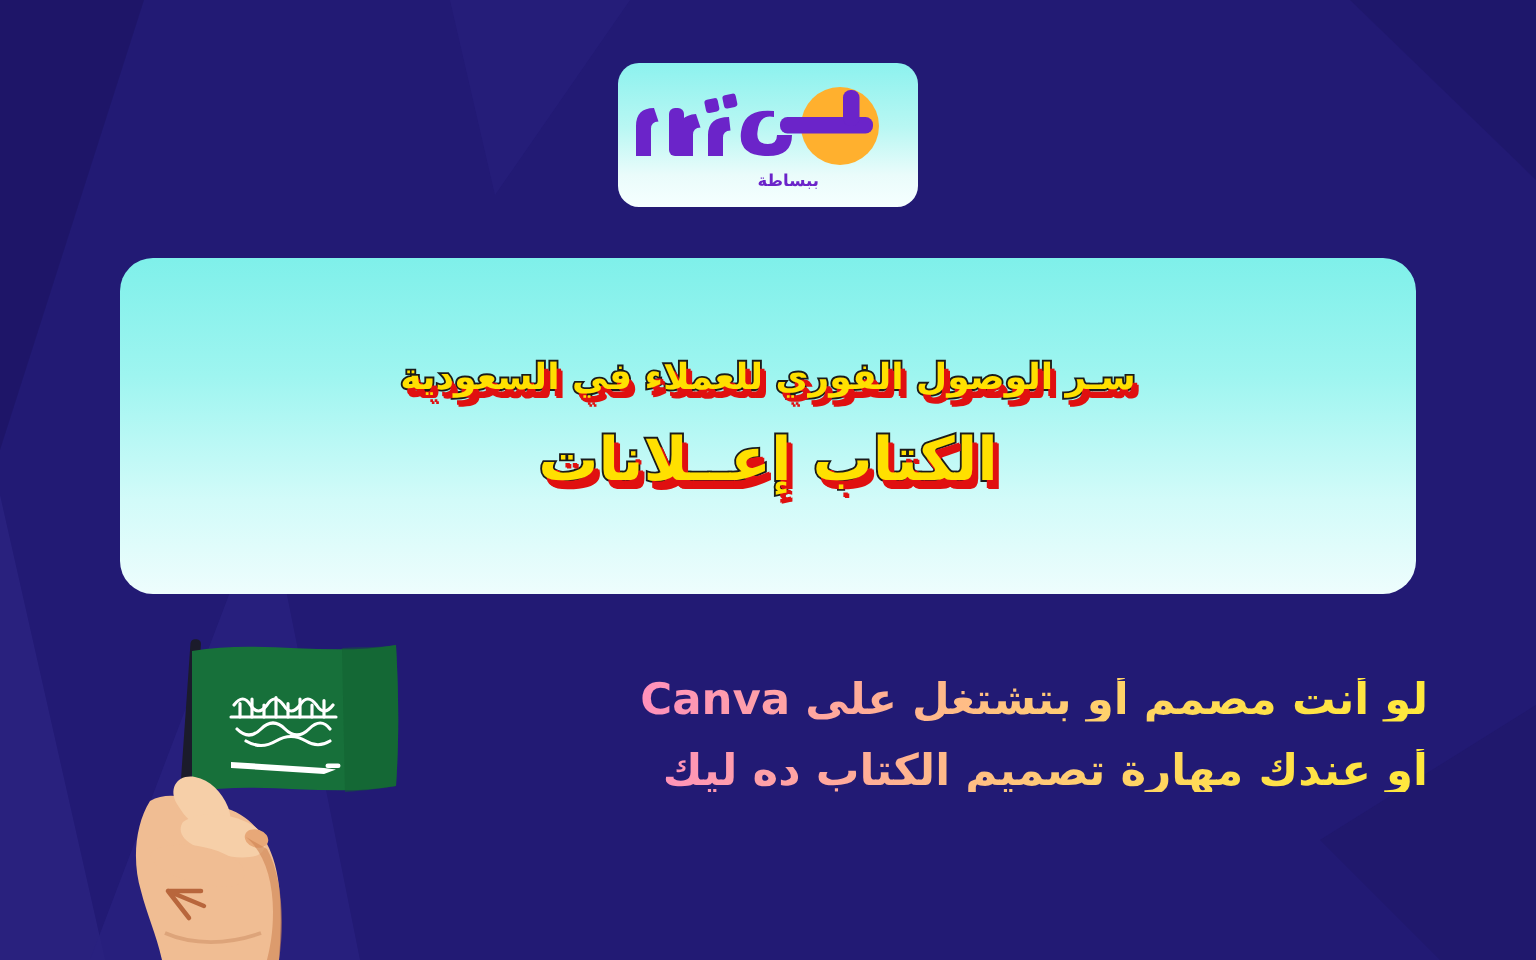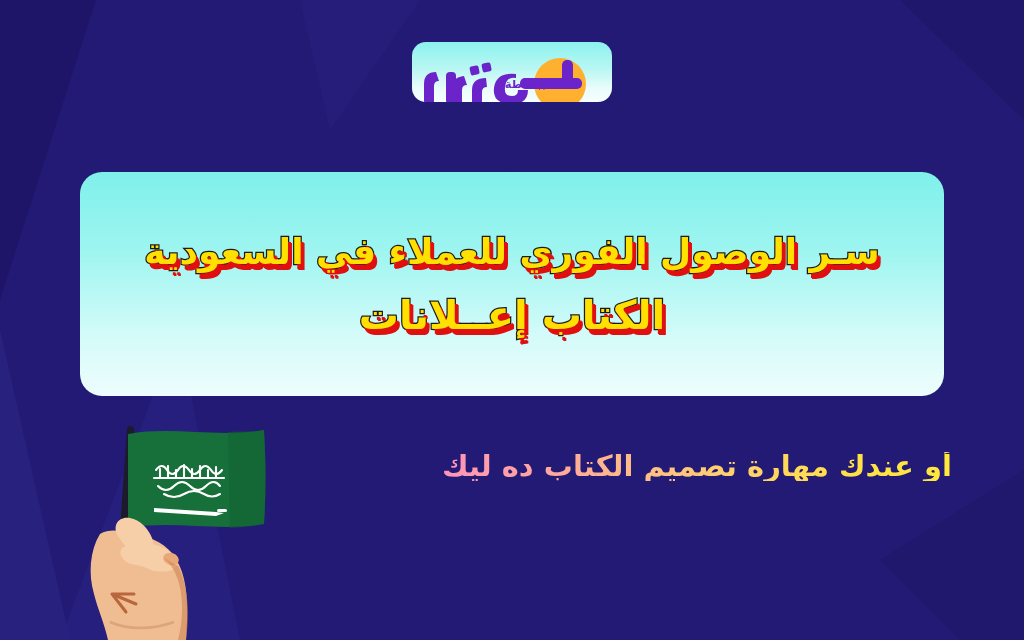--- a/index.html
+++ b/index.html
@@ -8,21 +8,21 @@
     font-family:"DejaVu Sans","Liberation Sans",sans-serif;
     background:#221a74;
     position:relative;
   }
 
   
   #bg { position:absolute; inset:0; z-index:0; }
 
   
   .logo-badge{
-    position:absolute; left:412px; top:42px; width:200px; height:60px;
+    position:absolute; left:412px; top:42px; width:200px; height:96px;
     border-radius:14px;
     background:linear-gradient(180deg,#8cf2ee 0%,#b9f7f3 45%,#eafcfb 78%,#f6ffff 100%);
     z-index:4;
     overflow:hidden;
   }
   .logo-art{ position:absolute; inset:0; }
   .logo-sub{
     position:absolute; right:66px; bottom:12px;
     font-size:11px; font-weight:bold; color:#6b24c9;
     letter-spacing:0px; line-height:1;
@@ -46,37 +46,37 @@
     font-weight:bold;
     color:#ffe000;
     line-height:1.25;
     white-space:nowrap;
     -webkit-text-stroke:2.5px #1a1a1a;
     paint-order:stroke fill;
     text-shadow:
        3px 5px 0 #e01010,
        4px 6px 0 #e01010;
   }
-  .hero-line.l1{ font-size:36px; }
+  .hero-line.l1{ font-size:24px; }
   .hero-line.l2{ font-size:40px; margin-top:12px; }
 
   
   .promo{
     position:absolute; right:72px; top:452px; width:620px;
     z-index:3; text-align:right; direction:rtl;
   }
   .promo-line{
     font-family:"DejaVu Sans","Liberation Sans",sans-serif;
     font-weight:bold; font-size:29px; line-height:1.0;
     white-space:nowrap;
     background:linear-gradient(90deg,#ff63a8 0%,#ff8fbe 14%,#ffab9a 38%,#ffce72 62%,#ffe04a 82%,#ffe83c 100%);
     -webkit-background-clip:text; background-clip:text;
     -webkit-text-fill-color:transparent; color:transparent;
   }
-  .promo-line + .promo-line{ margin-top:42px;text-decoration:underline; }
+  .promo-line + .promo-line{ margin-top:18px;text-decoration:underline; }
 
   
   .flag-hand{ position:absolute; left:78px; top:408px; width:230px; height:232px; z-index:2; }
 </style>
 </head>
 <body>
 
 <svg id="bg" viewBox="0 0 1024 640" preserveAspectRatio="none">
   <rect x="0" y="0" width="1024" height="640" fill="#221a74"></rect>
   <polygon points="0,0 96,0 0,300" fill="#1d1566" opacity="0.85"></polygon>
@@ -105,20 +105,21 @@
   </svg>
   <div class="logo-sub">ببساطة</div>
 </div>
 
 <div class="hero-card">
   <div class="hero-line l1">سـر الوصول الفوري للعملاء في السعودية</div>
   <div class="hero-line l2">الكتاب  إعــلانات</div>
 </div>
 
 <div class="promo">
+  <div class="promo-line">لو أنت مصمم أو بتشتغل على Canva</div>
   <div class="promo-line">أو عندك مهارة تصميم الكتاب ده ليك</div>
 </div>
 
 <svg class="flag-hand" viewBox="0 0 230 232">
 
   <rect x="45" y="18" width="7" height="120" rx="3" fill="#1b1b2b" transform="rotate(4 48 78)"></rect>
 
   <path d="M50 26 C95 18, 140 30, 186 22 C188 58, 188 86, 186 116
            C140 124, 96 112, 50 120 Z" fill="#17703a"></path>
   <path d="M150 24 C166 23, 176 24, 186 22 C188 58, 188 86, 186 116

